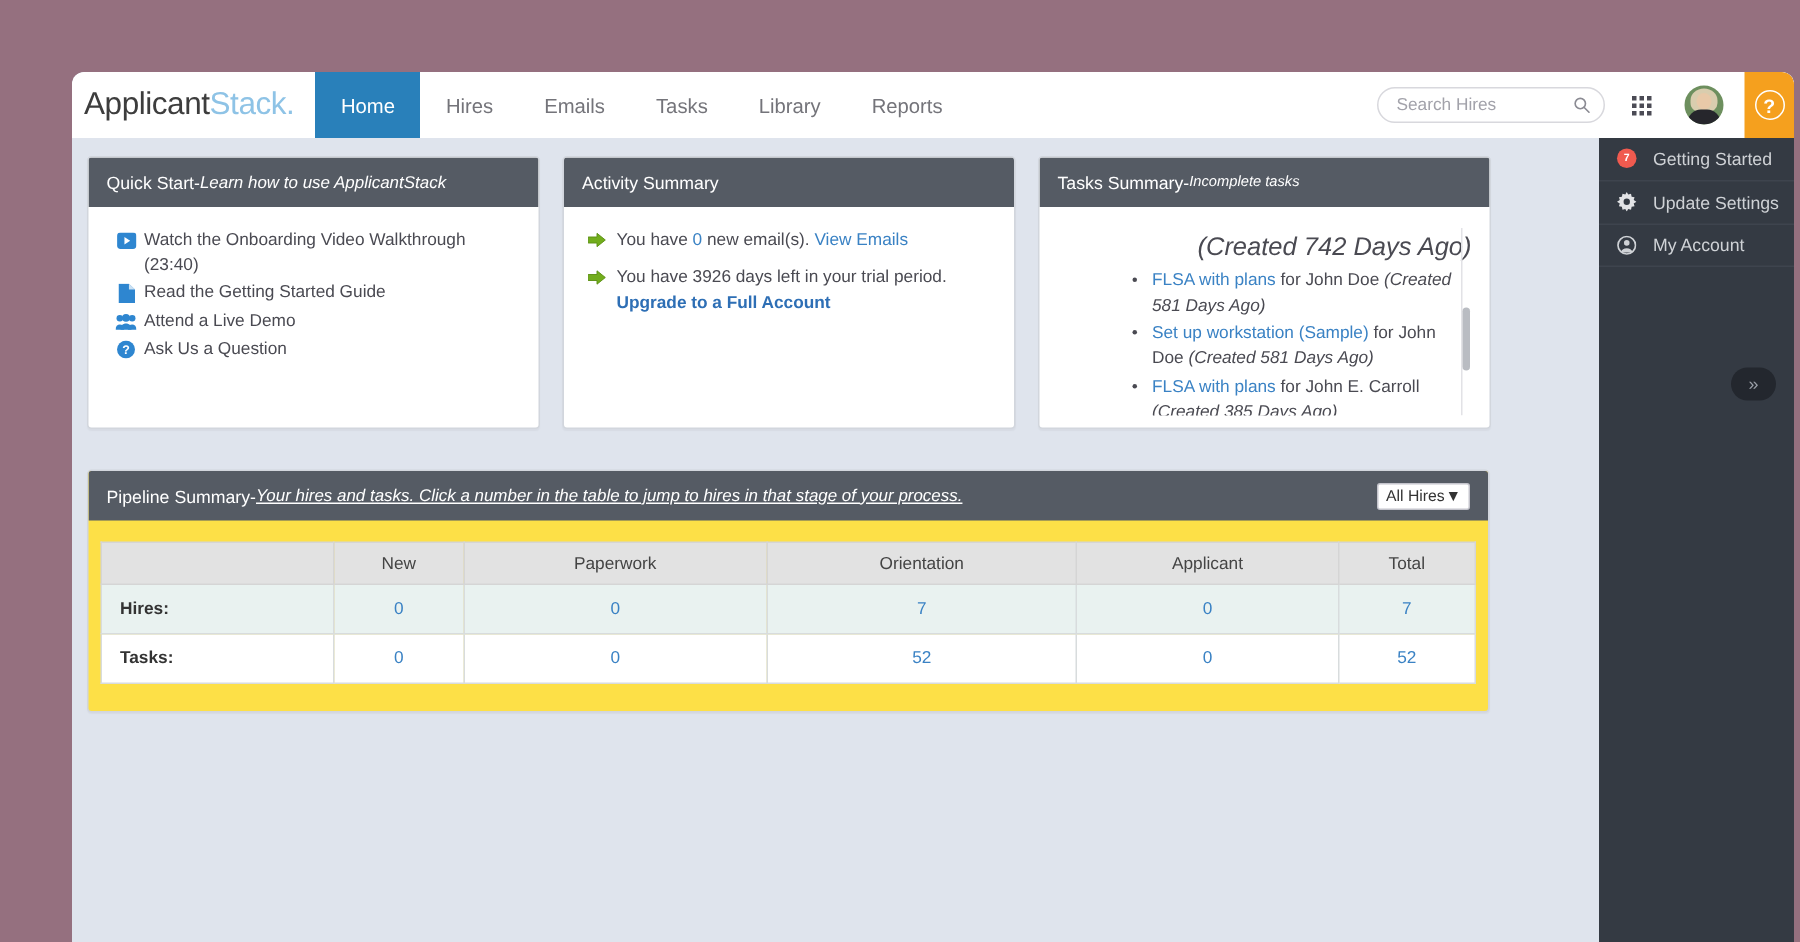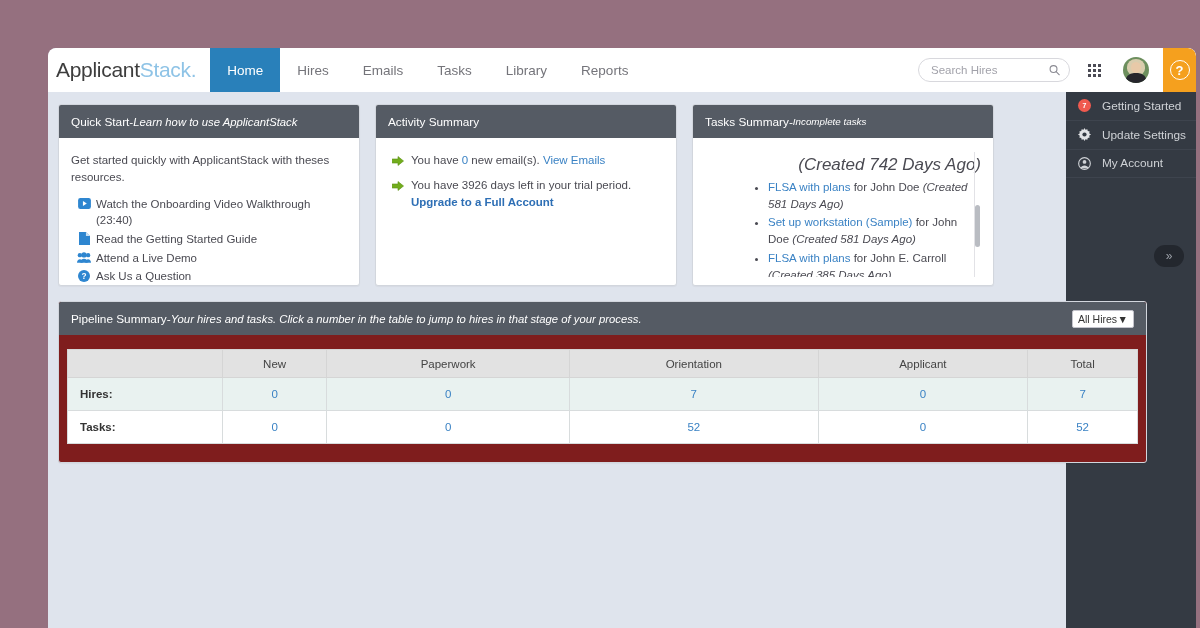--- a/index.html
+++ b/index.html
@@ -248,35 +248,35 @@
     cursor: pointer;
   }
   #tasks-scrolltrack {
     position: absolute; right: 0px; top: 0;
     width: 7px; height: 100%;
     border-left: 1px solid #e2e2e6;
   }
 
   
   #pipeline {
-    margin-top: 15px;
-    background: #7f1d1d;
+    margin-top: 27px;
+    background: #fde047;
     border: 1px solid #d2d6dd;
     border-radius: 3px;
     box-shadow: 0 1px 1px rgba(0,0,0,0.04);
-    width: 1089px;
+    width: 935px;
     overflow: hidden;
   }
   #pipeline-header {
     background: #555b64; height: 33px;
     display: flex; align-items: center;
     padding: 0 12px;
     color: #ffffff; font-size: 11.8px;
   }
-  #pipeline-header .sub { font-style: italic; font-size: 11.3px; }
+  #pipeline-header .sub { font-style: italic; font-size: 11.3px; text-decoration: underline; }
   #hires-filter {
     margin-left: auto;
     background: #ffffff; color: #333;
     border: 1px solid #c4c4cc;
     border-radius: 2px;
     font-size: 10.5px;
     height: 18px; width: 62px;
     display: flex; align-items: center; justify-content: space-between;
     padding: 0 5px;
     cursor: pointer;
@@ -408,21 +408,20 @@
 
       <div id="cards-row">
 
         <div class="card">
           <div class="card-header">
             <span>Quick Start</span>
             <span> - </span>
             <span class="sub">Learn how to use ApplicantStack</span>
           </div>
           <div class="card-body">
-            <div id="qs-intro">Get started quickly with ApplicantStack with theses resources.</div>
 
             <div class="qs-link-row">
               <span class="qs-ico">
                 <svg width="13" height="11" viewBox="0 0 14 12">
                     <rect width="14" height="12" rx="2.5" fill="#2e86d0"></rect>
                     <path d="M5.3 3.3l4.2 2.7-4.2 2.7z" fill="#ffffff"></path>
                   </svg>
               </span>
               <span class="qs-text lnk">Watch the Onboarding Video Walkthrough (23:40)</span>
             </div>

